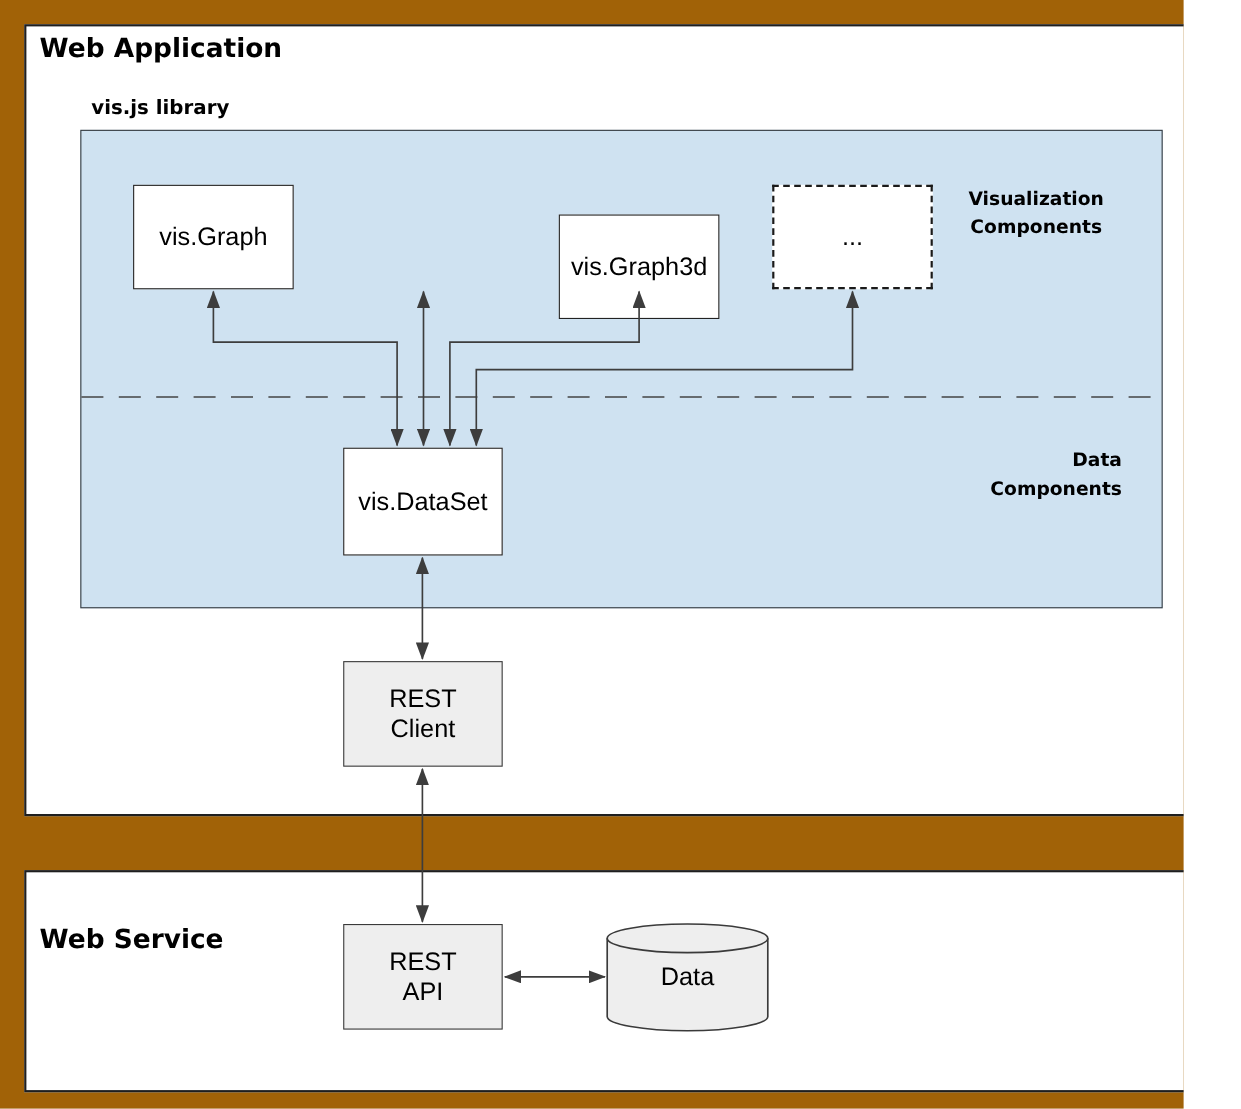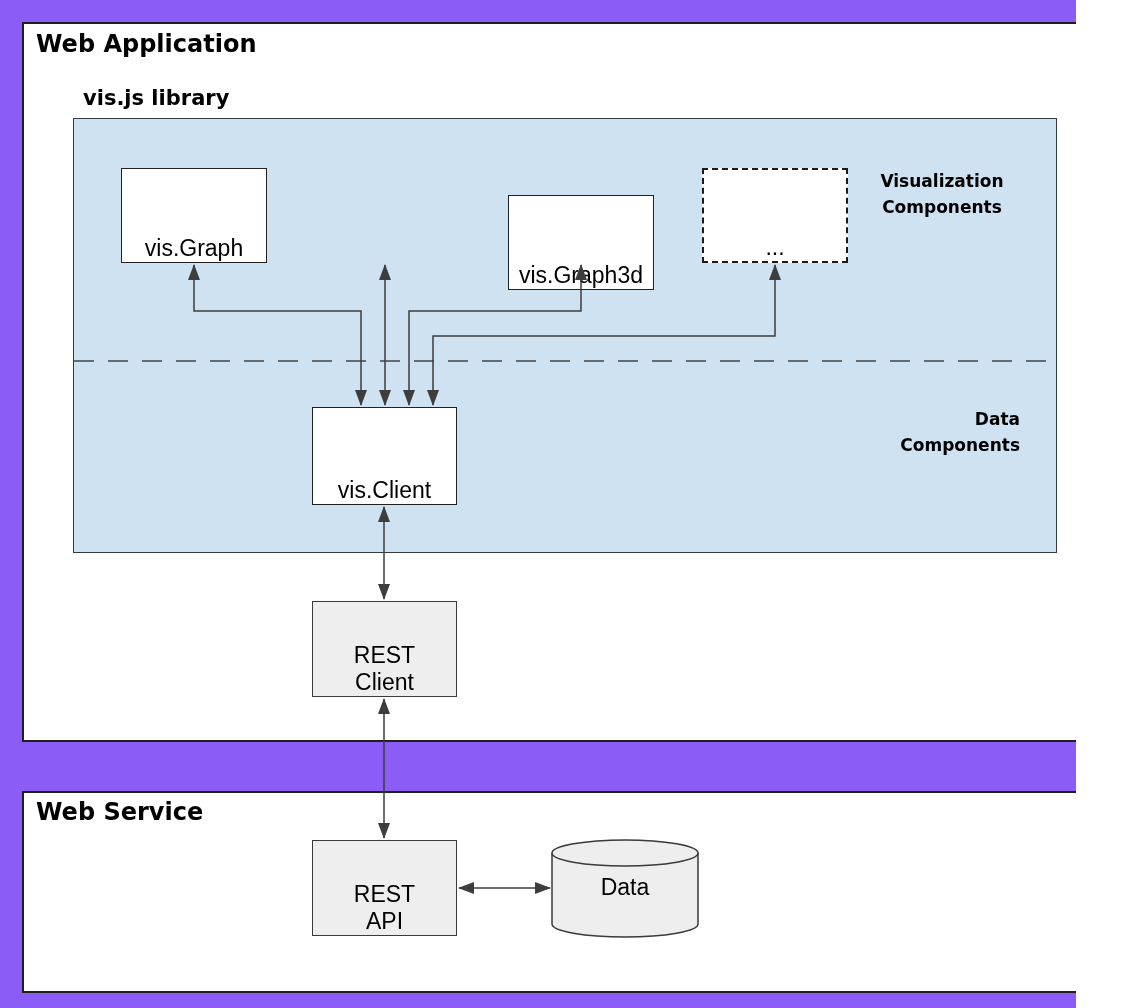--- a/index.html
+++ b/index.html
@@ -3,38 +3,38 @@
 <meta charset="utf-8">
 <style>
   :root{
     --panel-blue:#cfe2f1;
     --infra-fill:#eeeeee;
     --connector:#3d3d3d;
     --box-border:#222222;
   }
   html,body{margin:0;padding:0;background:#ffffff;}
   .canvas{
-    position:relative;width:1076px;height:1008px;background:#8b5cf6;overflow:hidden;
+    position:relative;width:1076px;height:1008px;background:#a16207;overflow:hidden;
     font-family:"DejaVu Sans",sans-serif;color:#000;
   }
   .container-box{
     position:absolute;background:#ffffff;border:2px solid #1f1f1f;box-sizing:border-box;
   }
   .container-title{
     position:absolute;font-weight:bold;font-size:24px;line-height:26px;white-space:nowrap;
   }
   .sub-title{
-    position:absolute;font-weight:bold;font-size:21px;line-height:23px;white-space:nowrap;
+    position:absolute;font-weight:bold;font-size:18px;line-height:23px;white-space:nowrap;
   }
   .panel{
     position:absolute;left:73px;top:118px;width:984px;height:435px;
     background:var(--panel-blue);border:1px solid #333a40;box-sizing:border-box;
   }
   .node{
-    position:absolute;display:flex;align-items:flex-end;justify-content:center;
+    position:absolute;display:flex;align-items:center;justify-content:center;
     box-sizing:border-box;text-align:center;
     font-family:"Liberation Sans",sans-serif;font-size:23px;line-height:27px;
   }
   .comp{background:#ffffff;border:1.5px solid var(--box-border);width:146px;height:95px;top:168px;}
   .comp.dashed{border:2px dashed #1a1a1a;}
   .dataset{background:#ffffff;border:1.5px solid var(--box-border);left:312px;top:407px;width:145px;height:98px;}
   .infra{background:var(--infra-fill);border:1.5px solid #3a3a3a;}
   .rest-client{left:312px;top:601px;width:145px;height:96px;}
   .rest-api{left:312px;top:840px;width:145px;height:96px;}
   .stack span{display:block;}
@@ -74,32 +74,32 @@
   <div class="side-label viz-label">
     <span>Visualization</span>
     <span>Components</span>
   </div>
   <div class="side-label manip-label">
     <span>Data</span>
     <span>Components</span>
   </div>
 
   <div class="node dataset">
-    <span>vis.Client</span>
+    <span>vis.DataSet</span>
   </div>
 
   <div class="node infra rest-client">
     <span class="stack">
       <span>REST</span>
       <span>Client</span>
     </span>
   </div>
 
   <div class="container-box" style="left:22px;top:791px;width:1084px;height:202px;"></div>
-  <div class="container-title" style="left:36px;top:799px;">Web Service</div>
+  <div class="container-title" style="left:36px;top:841px;">Web Service</div>
 
   <div class="node infra rest-api">
     <span class="stack">
       <span>REST</span>
       <span>API</span>
     </span>
   </div>
 
   <svg class="layer" width="1128" height="1008" viewBox="0 0 1128 1008" aria-hidden="true">
     <defs>

